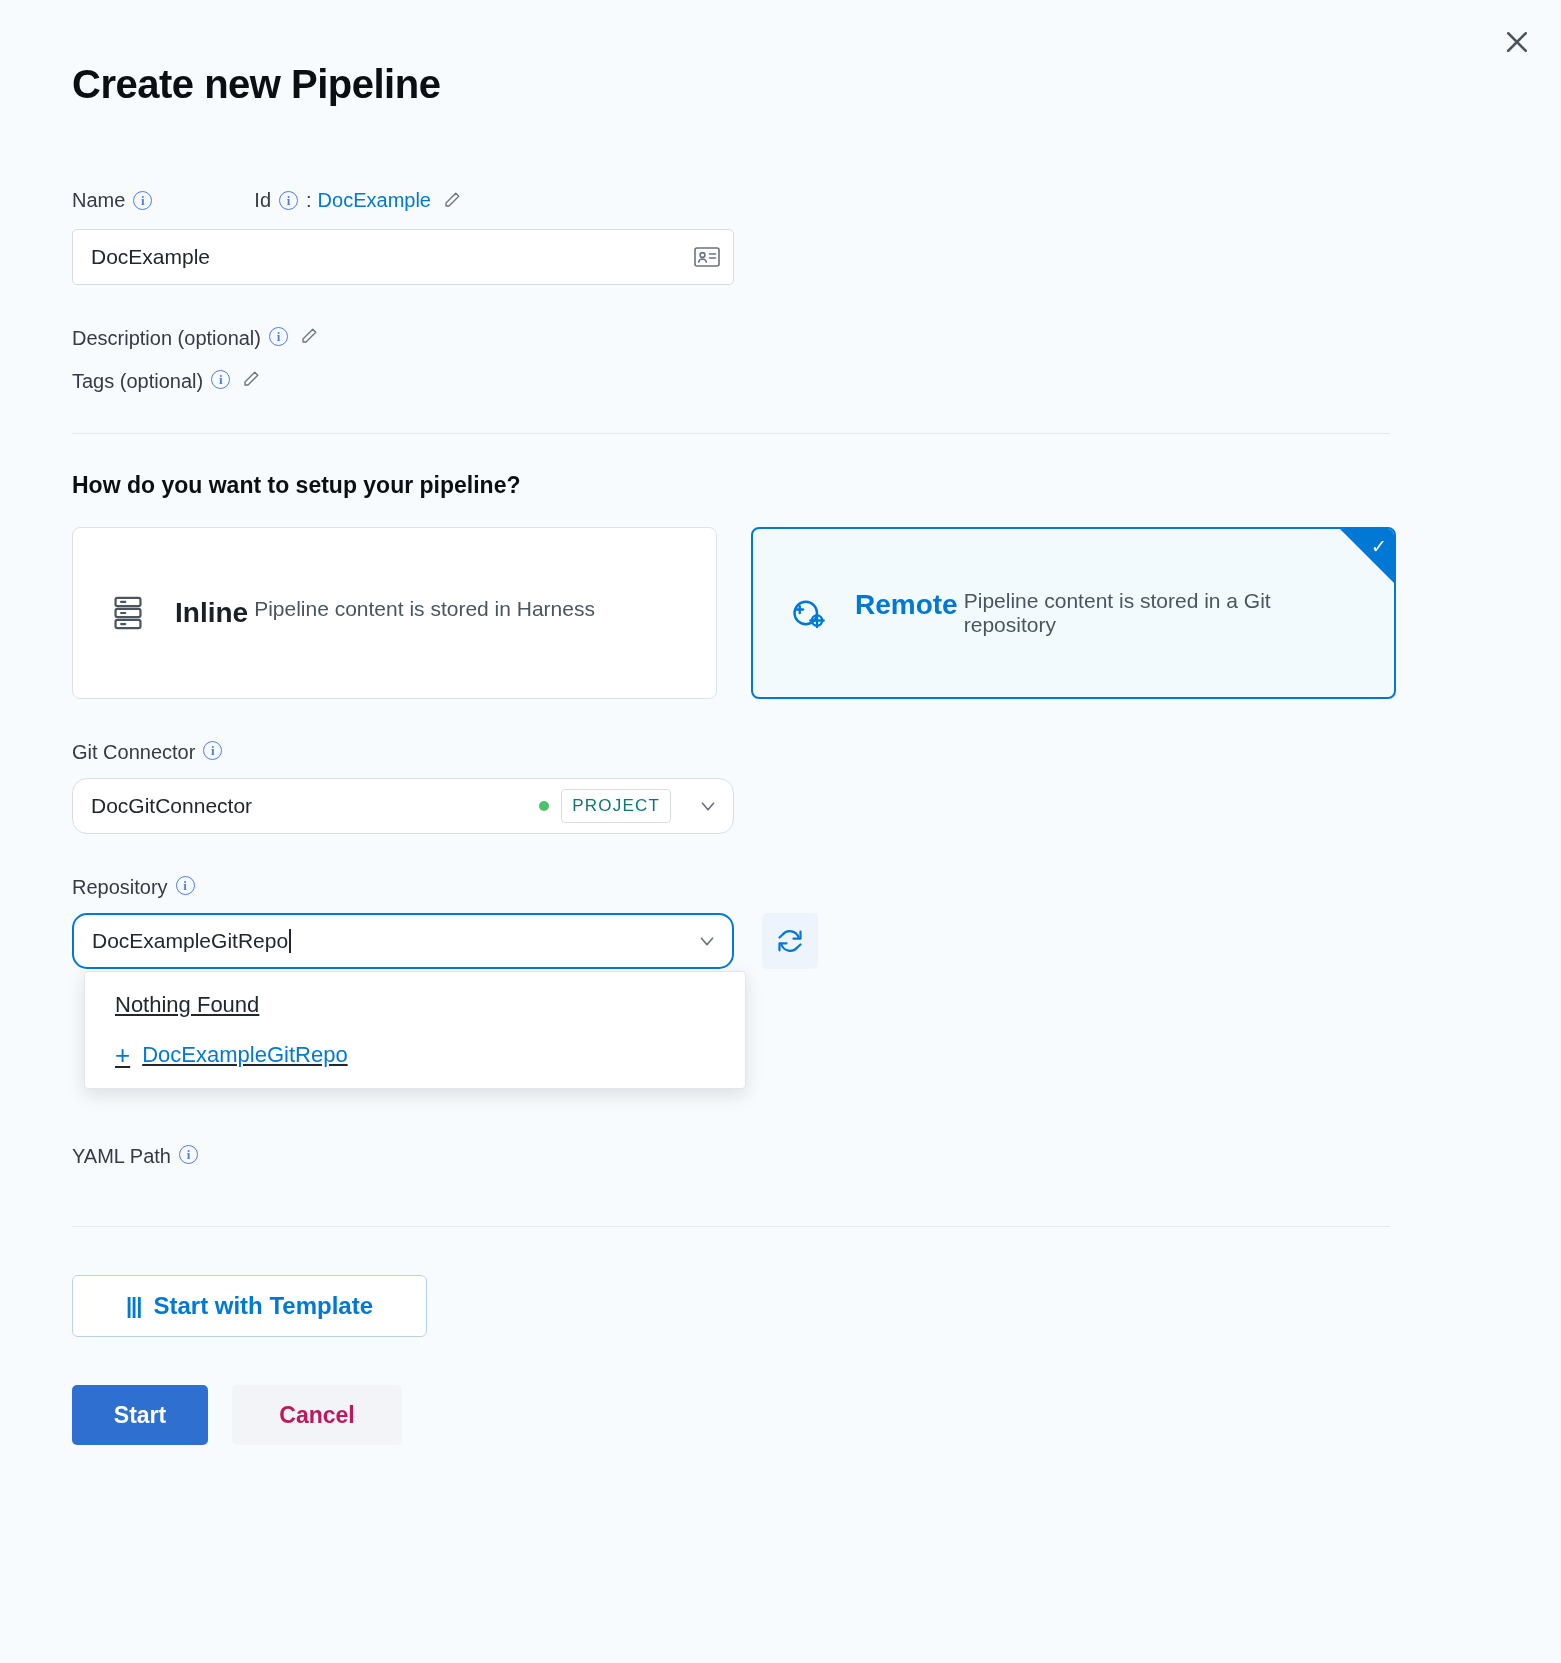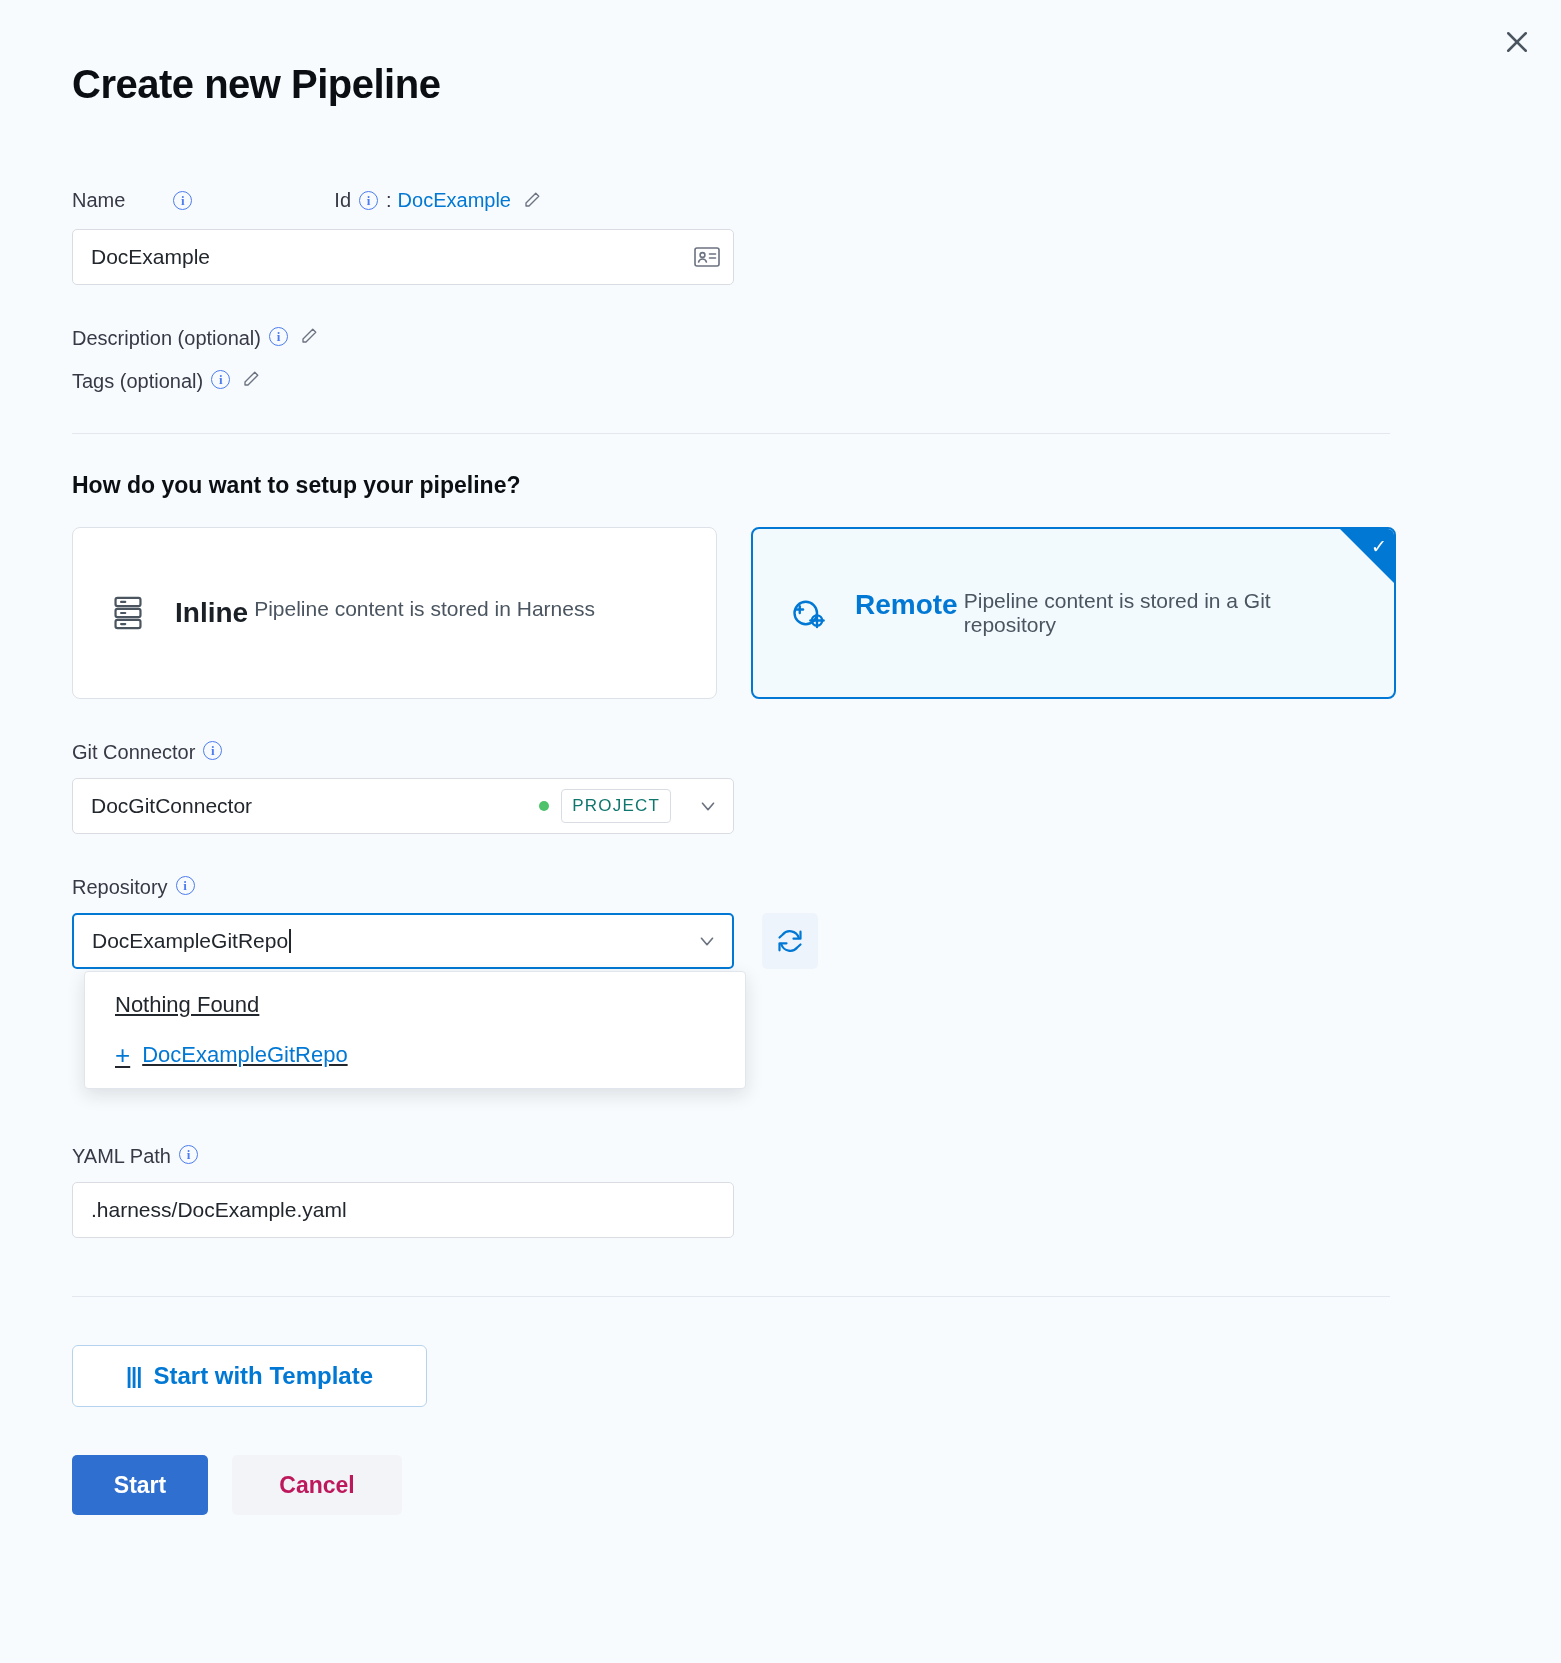--- a/index.html
+++ b/index.html
@@ -48,21 +48,20 @@
     color: #0b0f14;
     margin: 0;
   }
 
   .content { position: absolute; left: 72px; top: 185px; width: 1420px; }
 
   .row-name-labels {
     display: flex;
     align-items: center;
     height: 30px;
-    gap: 40px;
   }
   .lbl {
     font-size: 20px;
     color: #383946;
   }
   .info-icon {
     display: inline-flex;
     align-items: center;
     justify-content: center;
     width: 19px;
@@ -214,21 +213,21 @@
     display: flex;
     align-items: flex-start;
     font-size: 20px;
     color: #383946;
   }
 
   .select-box {
     width: 662px;
     height: 56px;
     border: 1px solid #d9dde3;
-    border-radius: 5px;
+    border-radius: 15px;
     background: #fff;
     display: flex;
     align-items: center;
     padding: 0 14px 0 18px;
     margin-top: 14px;
     font-size: 21px;
     color: #22272d;
     position: relative;
     cursor: pointer;
   }
@@ -529,23 +528,20 @@
           <path d="M19.4 9A8 8 0 0 0 5.6 6.6L3 9"></path>
           <path d="M4.6 15a8 8 0 0 0 13.8 2.4L21 15"></path>
         </svg>
       </button>
     </div>
 
     <div class="field-label" style="margin-top:176px;">
       <span>YAML Path</span>
       <span class="info-icon">i</span>
     </div>
-    <div class="input-wrap">
-      <input class="text-input" style="padding-right: 18px;" type="text" value=".harness/DocExample.yaml">
-    </div>
 
     <div class="divider2"></div>
 
     <button class="template-btn">
       <span class="tmpl-icon">|||</span>
       <span>Start with Template</span>
     </button>
 
     <div class="footer">
       <button class="btn-primary">Start</button>

